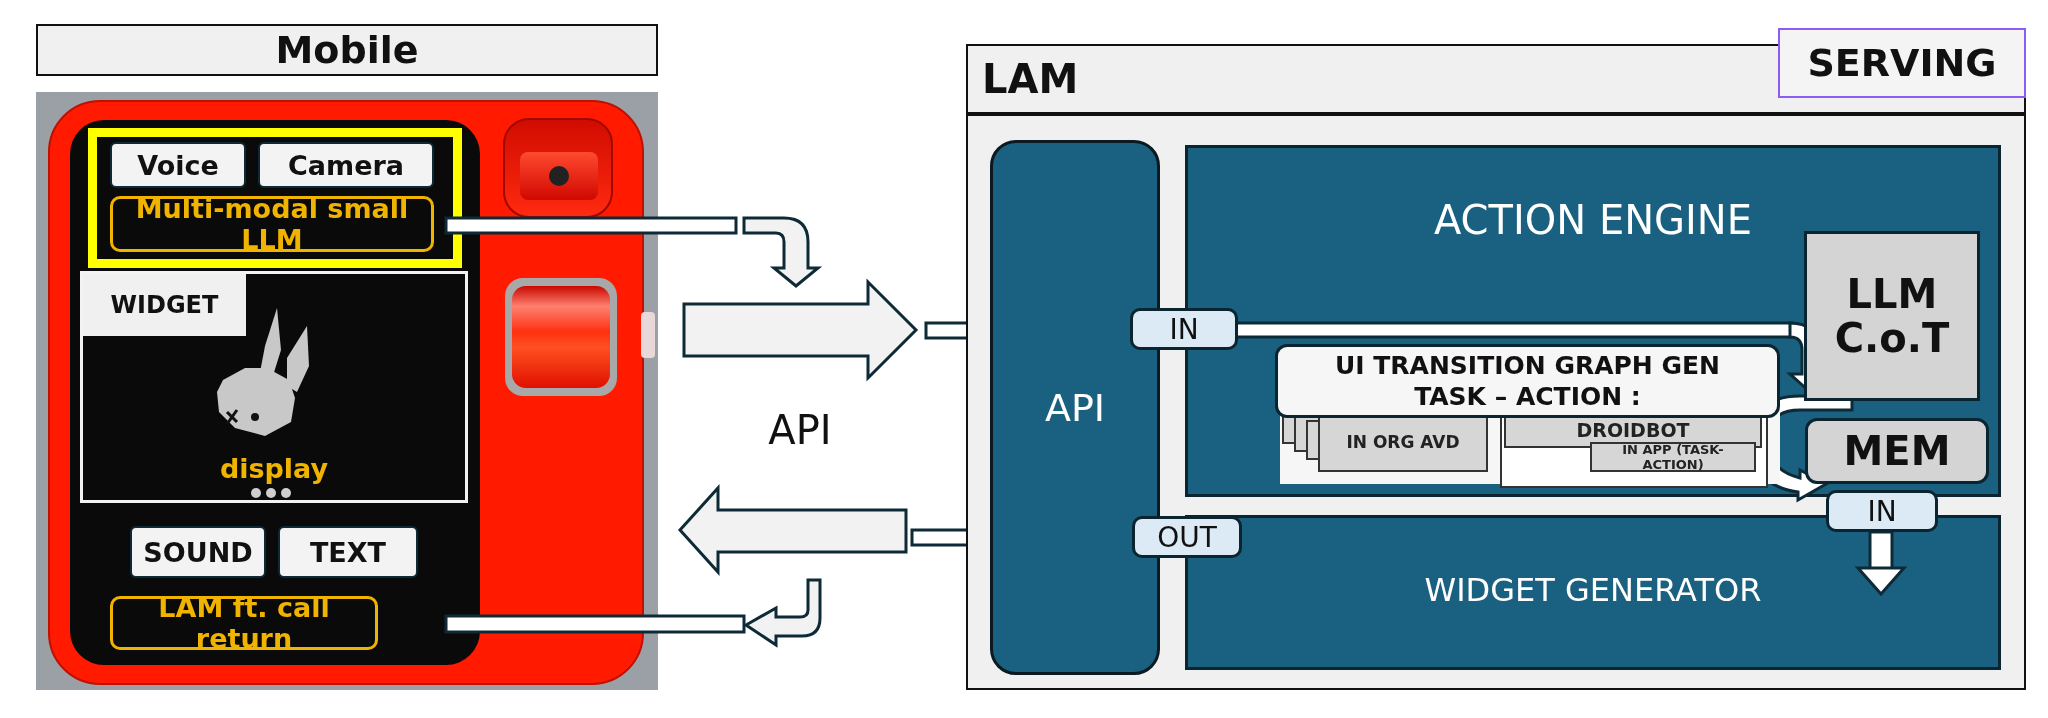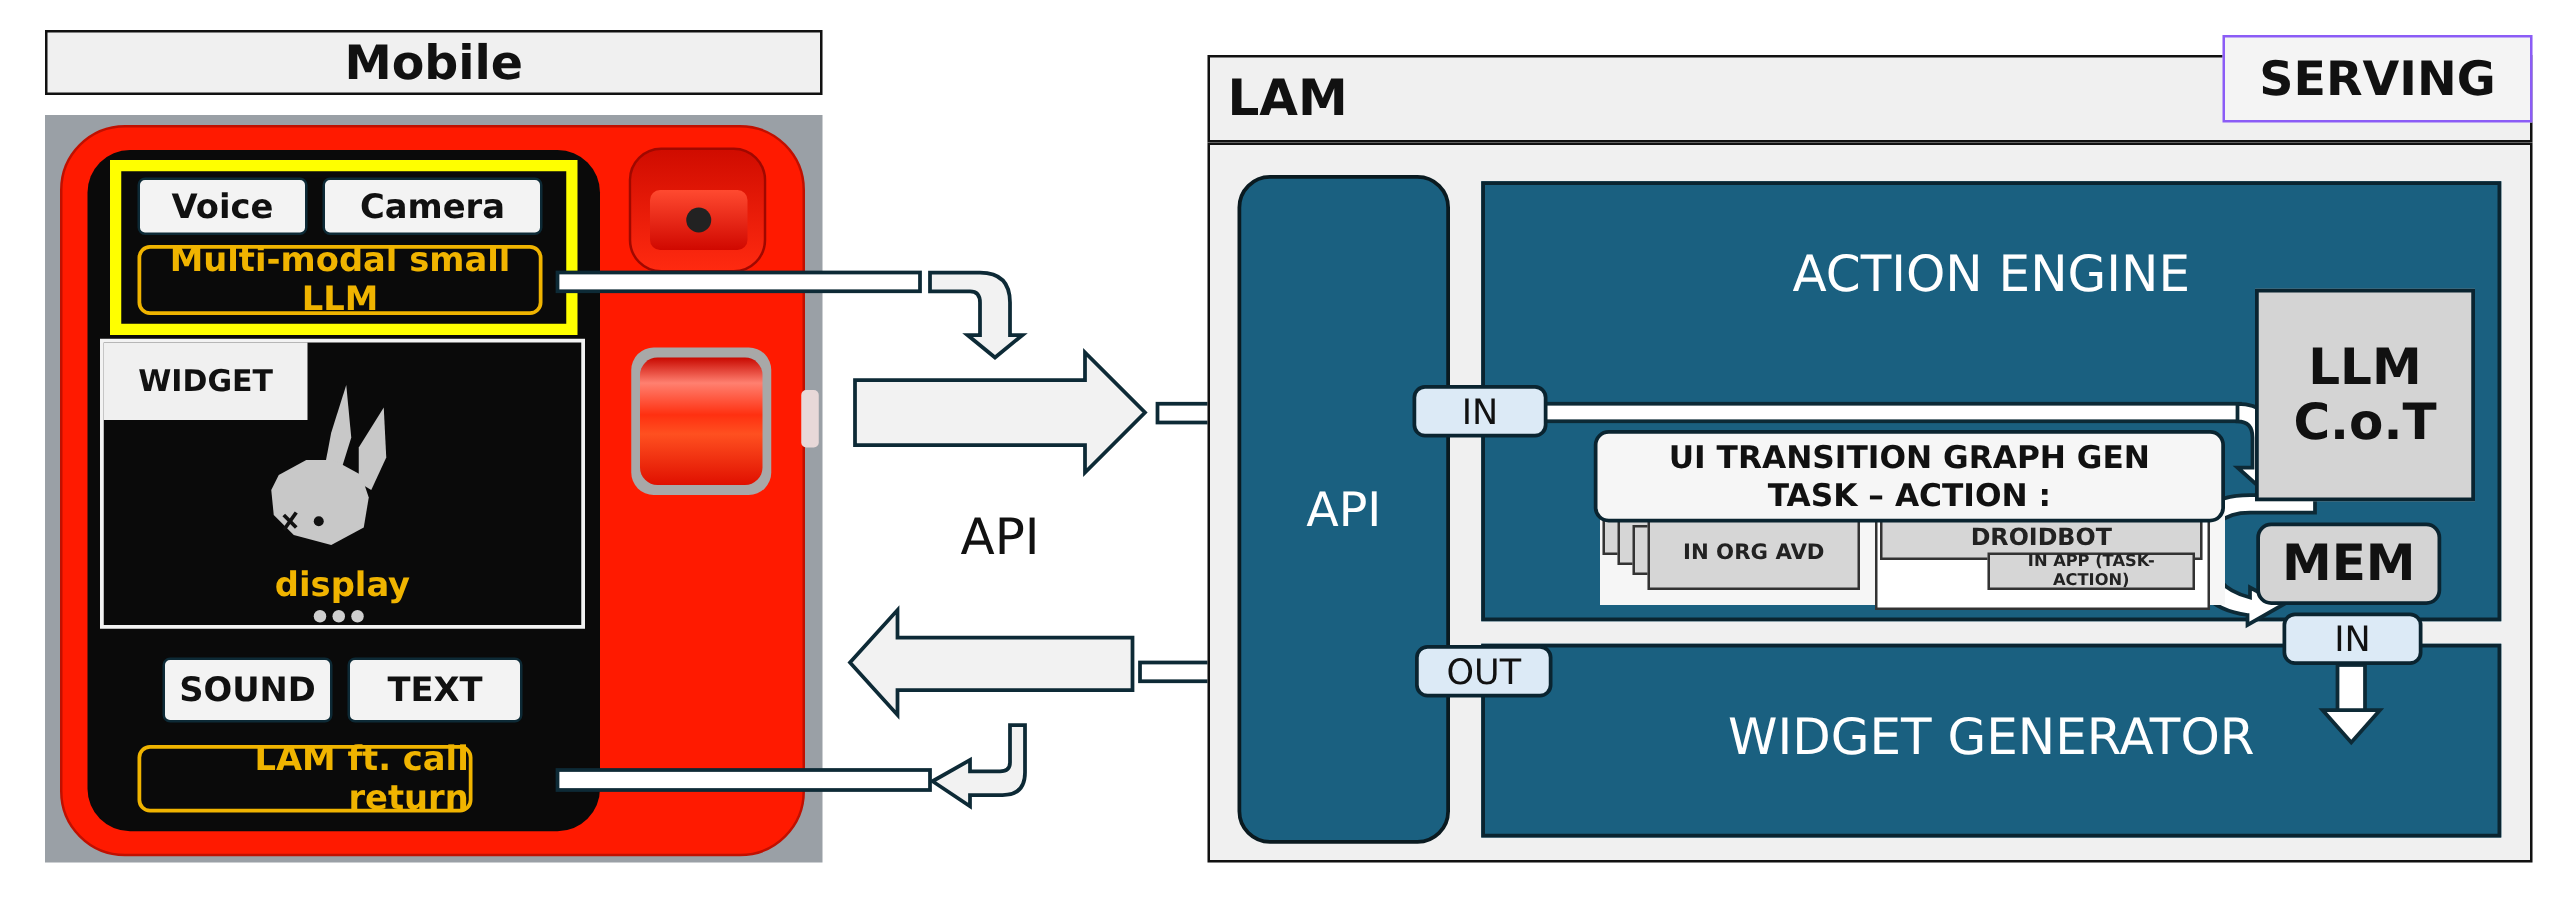--- a/index.html
+++ b/index.html
@@ -33,23 +33,23 @@
 
   
   #lam-header { left:966px; top:44px; width:1060px; height:70px; background:#f0f0f0; border:2px solid #111; }
   #lam-title { left:982px; top:56px; font-size:40px; font-weight:bold; color:#111; }
   #serving-box { left:1778px; top:28px; width:248px; height:70px; background:#f4f4f4; border:2px solid #8b5cf6; font-size:38px; font-weight:bold; color:#111; }
   #lam-body { left:966px; top:114px; width:1060px; height:576px; background:#f0f0f0; border:2px solid #111; }
   #api-col { left:990px; top:140px; width:170px; height:535px; background:#1a6080; border:3px solid #0a1a20; border-radius:26px; color:#fff; font-size:38px; }
   #action-engine { left:1185px; top:145px; width:816px; height:352px; background:#1a6080; border:3px solid #0a2430; }
   #action-engine-label { left:1185px; top:190px; width:816px; height:60px; color:#fff; font-size:40px; }
   #widget-gen { left:1185px; top:515px; width:816px; height:155px; background:#1a6080; border:3px solid #0a2430; }
-  #widget-gen-label { left:1185px; top:560px; width:816px; height:60px; color:#fff; font-size:40px; }
+  #widget-gen-label { left:1185px; top:560px; width:816px; height:60px; color:#fff; font-size:32px; }
   #llm-box { left:1804px; top:231px; width:176px; height:170px; background:#d4d4d4; border:3px solid #0a2430; font-size:40px; font-weight:bold; color:#111; line-height:1.1; }
-  #mem-box { left:1805px; top:418px; width:148px; height:66px; background:#d4d4d4; border:3px solid #0a2430; border-radius:12px; font-size:40px; font-weight:bold; color:#111; }
+  #mem-box { left:1805px; top:418px; width:184px; height:66px; background:#d4d4d4; border:3px solid #0a2430; border-radius:12px; font-size:40px; font-weight:bold; color:#111; }
   #task-area { left:1280px; top:362px; width:500px; height:122px; background:#f6f6f6; }
   .gray-card { background:#d6d6d6; border:2px solid #333; }
   #task-banner { left:1275px; top:344px; width:505px; height:74px; background:#f6f6f6; border:3px solid #0a2430; border-radius:12px; font-size:25px; font-weight:bold; color:#111; line-height:1.25; flex-direction:column; }
   .pill { background:#dceaf6; border:3px solid #0a2430; border-radius:10px; font-weight:normal; color:#111; font-size:28px; }
 </style>
 </head>
 <body>
 
 <div class="abs center" id="mobile-title">Mobile</div>
 <div class="abs" id="mobile-frame"></div>
@@ -74,21 +74,21 @@
     </g>
   <circle cx="50" cy="119" r="4" fill="#111"></circle>
 </svg>
 <div class="abs center" id="display-label">display</div>
 <div class="abs dot" style="left:251px;"></div>
 <div class="abs dot" style="left:266px;"></div>
 <div class="abs dot" style="left:281px;"></div>
 
 <div class="abs center white-btn" style="left:130px;top:526px;width:136px;height:52px;">SOUND</div>
 <div class="abs center white-btn" style="left:278px;top:526px;width:140px;height:52px;">TEXT</div>
-<div class="abs center gold-btn" style="left:110px;top:596px;width:268px;height:54px;text-align:right;">LAM ft. call return</div>
+<div class="abs center gold-btn" style="left:110px;top:596px;width:268px;height:54px;">LAM ft. call return</div>
 
 <div class="abs" id="camera-housing"></div>
 <div class="abs" id="camera-lens-band"></div>
 <div class="abs" id="camera-lens"></div>
 <div class="abs" id="slider-housing"></div>
 <div class="abs" id="slider-knob"></div>
 <div class="abs" id="side-button"></div>
 
 <svg class="abs" style="left:0;top:0;width:2048px;height:718px;pointer-events:none;" viewBox="0 0 2048 718">
   <g fill="#f2f2f2" stroke="#0d2a36" stroke-width="3">

